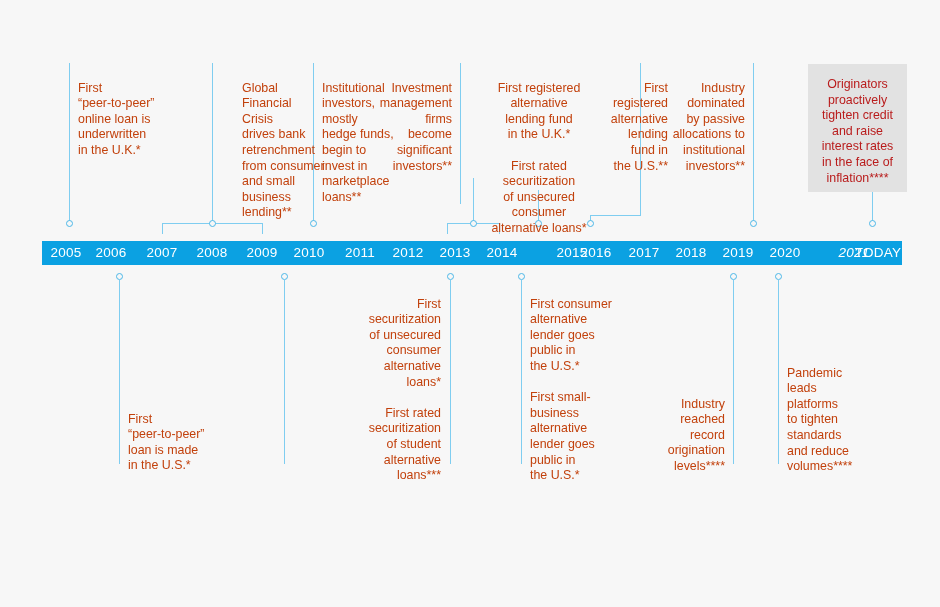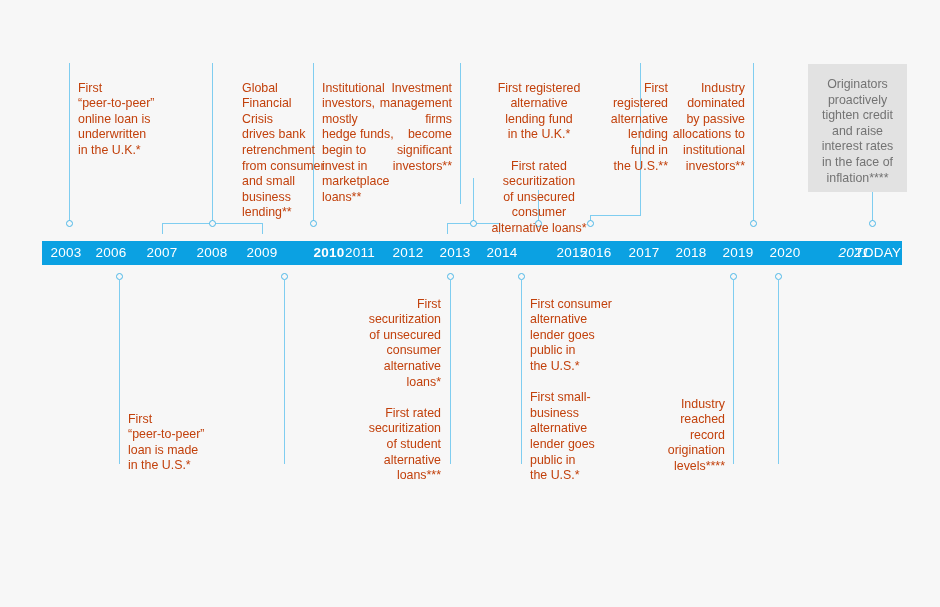--- a/index.html
+++ b/index.html
@@ -44,21 +44,21 @@
   .blk p{margin:0;}
   .blk p + p{margin-top:0;}
 
   
   .greybox{
     position:absolute;left:808px;top:64px;width:99px;height:128px;
     background:#e2e2e2;
   }
   .greybox .inner{
     position:absolute;left:0;top:13px;width:99px;
-    text-align:center;color:#737373;
+    text-align:center;color:#b91c1c;
     font-size:12.4px;line-height:15.6px;white-space:pre-line;
   }
 </style>
 </head>
 <body>
 
 <div id="stage">
 
   <div class="vline" style="left:69px;top:63px;height:160px;"></div>
   <div class="dot" style="left:65.5px;top:219.5px;"></div>
@@ -168,26 +168,26 @@
     <div class="inner">Originators
 proactively
 tighten credit
 and raise
 interest rates
 in the face of
 inflation****</div>
   </div>
 
   <div class="tl-bar">
-    <div class="tl-year" style="left:0px;width:48px;">2003</div>
+    <div class="tl-year" style="left:0px;width:48px;">2005</div>
     <div class="tl-year" style="left:45px;width:48px;">2006</div>
     <div class="tl-year" style="left:96px;width:48px;">2007</div>
     <div class="tl-year" style="left:146px;width:48px;">2008</div>
     <div class="tl-year" style="left:196px;width:48px;">2009</div>
-    <div class="tl-year" style="left:263px;width:48px;font-weight:bold;">2010</div>
+    <div class="tl-year" style="left:243px;width:48px;">2010</div>
     <div class="tl-year" style="left:294px;width:48px;">2011</div>
     <div class="tl-year" style="left:342px;width:48px;">2012</div>
     <div class="tl-year" style="left:389px;width:48px;text-align:center;">2013</div>
     <div class="tl-year" style="left:436px;width:48px;">2014</div>
     <div class="tl-year" style="left:506px;width:48px;">2015</div>
     <div class="tl-year" style="left:530px;width:48px;">2016</div>
     <div class="tl-year" style="left:578px;width:48px;">2017</div>
     <div class="tl-year" style="left:625px;width:48px;">2018</div>
     <div class="tl-year" style="left:672px;width:48px;">2019</div>
     <div class="tl-year" style="left:719px;width:48px;">2020</div>
@@ -250,14 +250,23 @@
   </div>
 
   <div class="blk ar" style="left:643px;top:381px;width:82px;">
     <p>Industry
 reached
 record
 origination
 levels****</p>
   </div>
 
+  <div class="blk al" style="left:787px;top:350px;width:100px;">
+    <p>Pandemic
+leads
+platforms
+to tighten
+standards
+and reduce
+volumes****</p>
+  </div>
 
 </div>
 
 </body></html>

